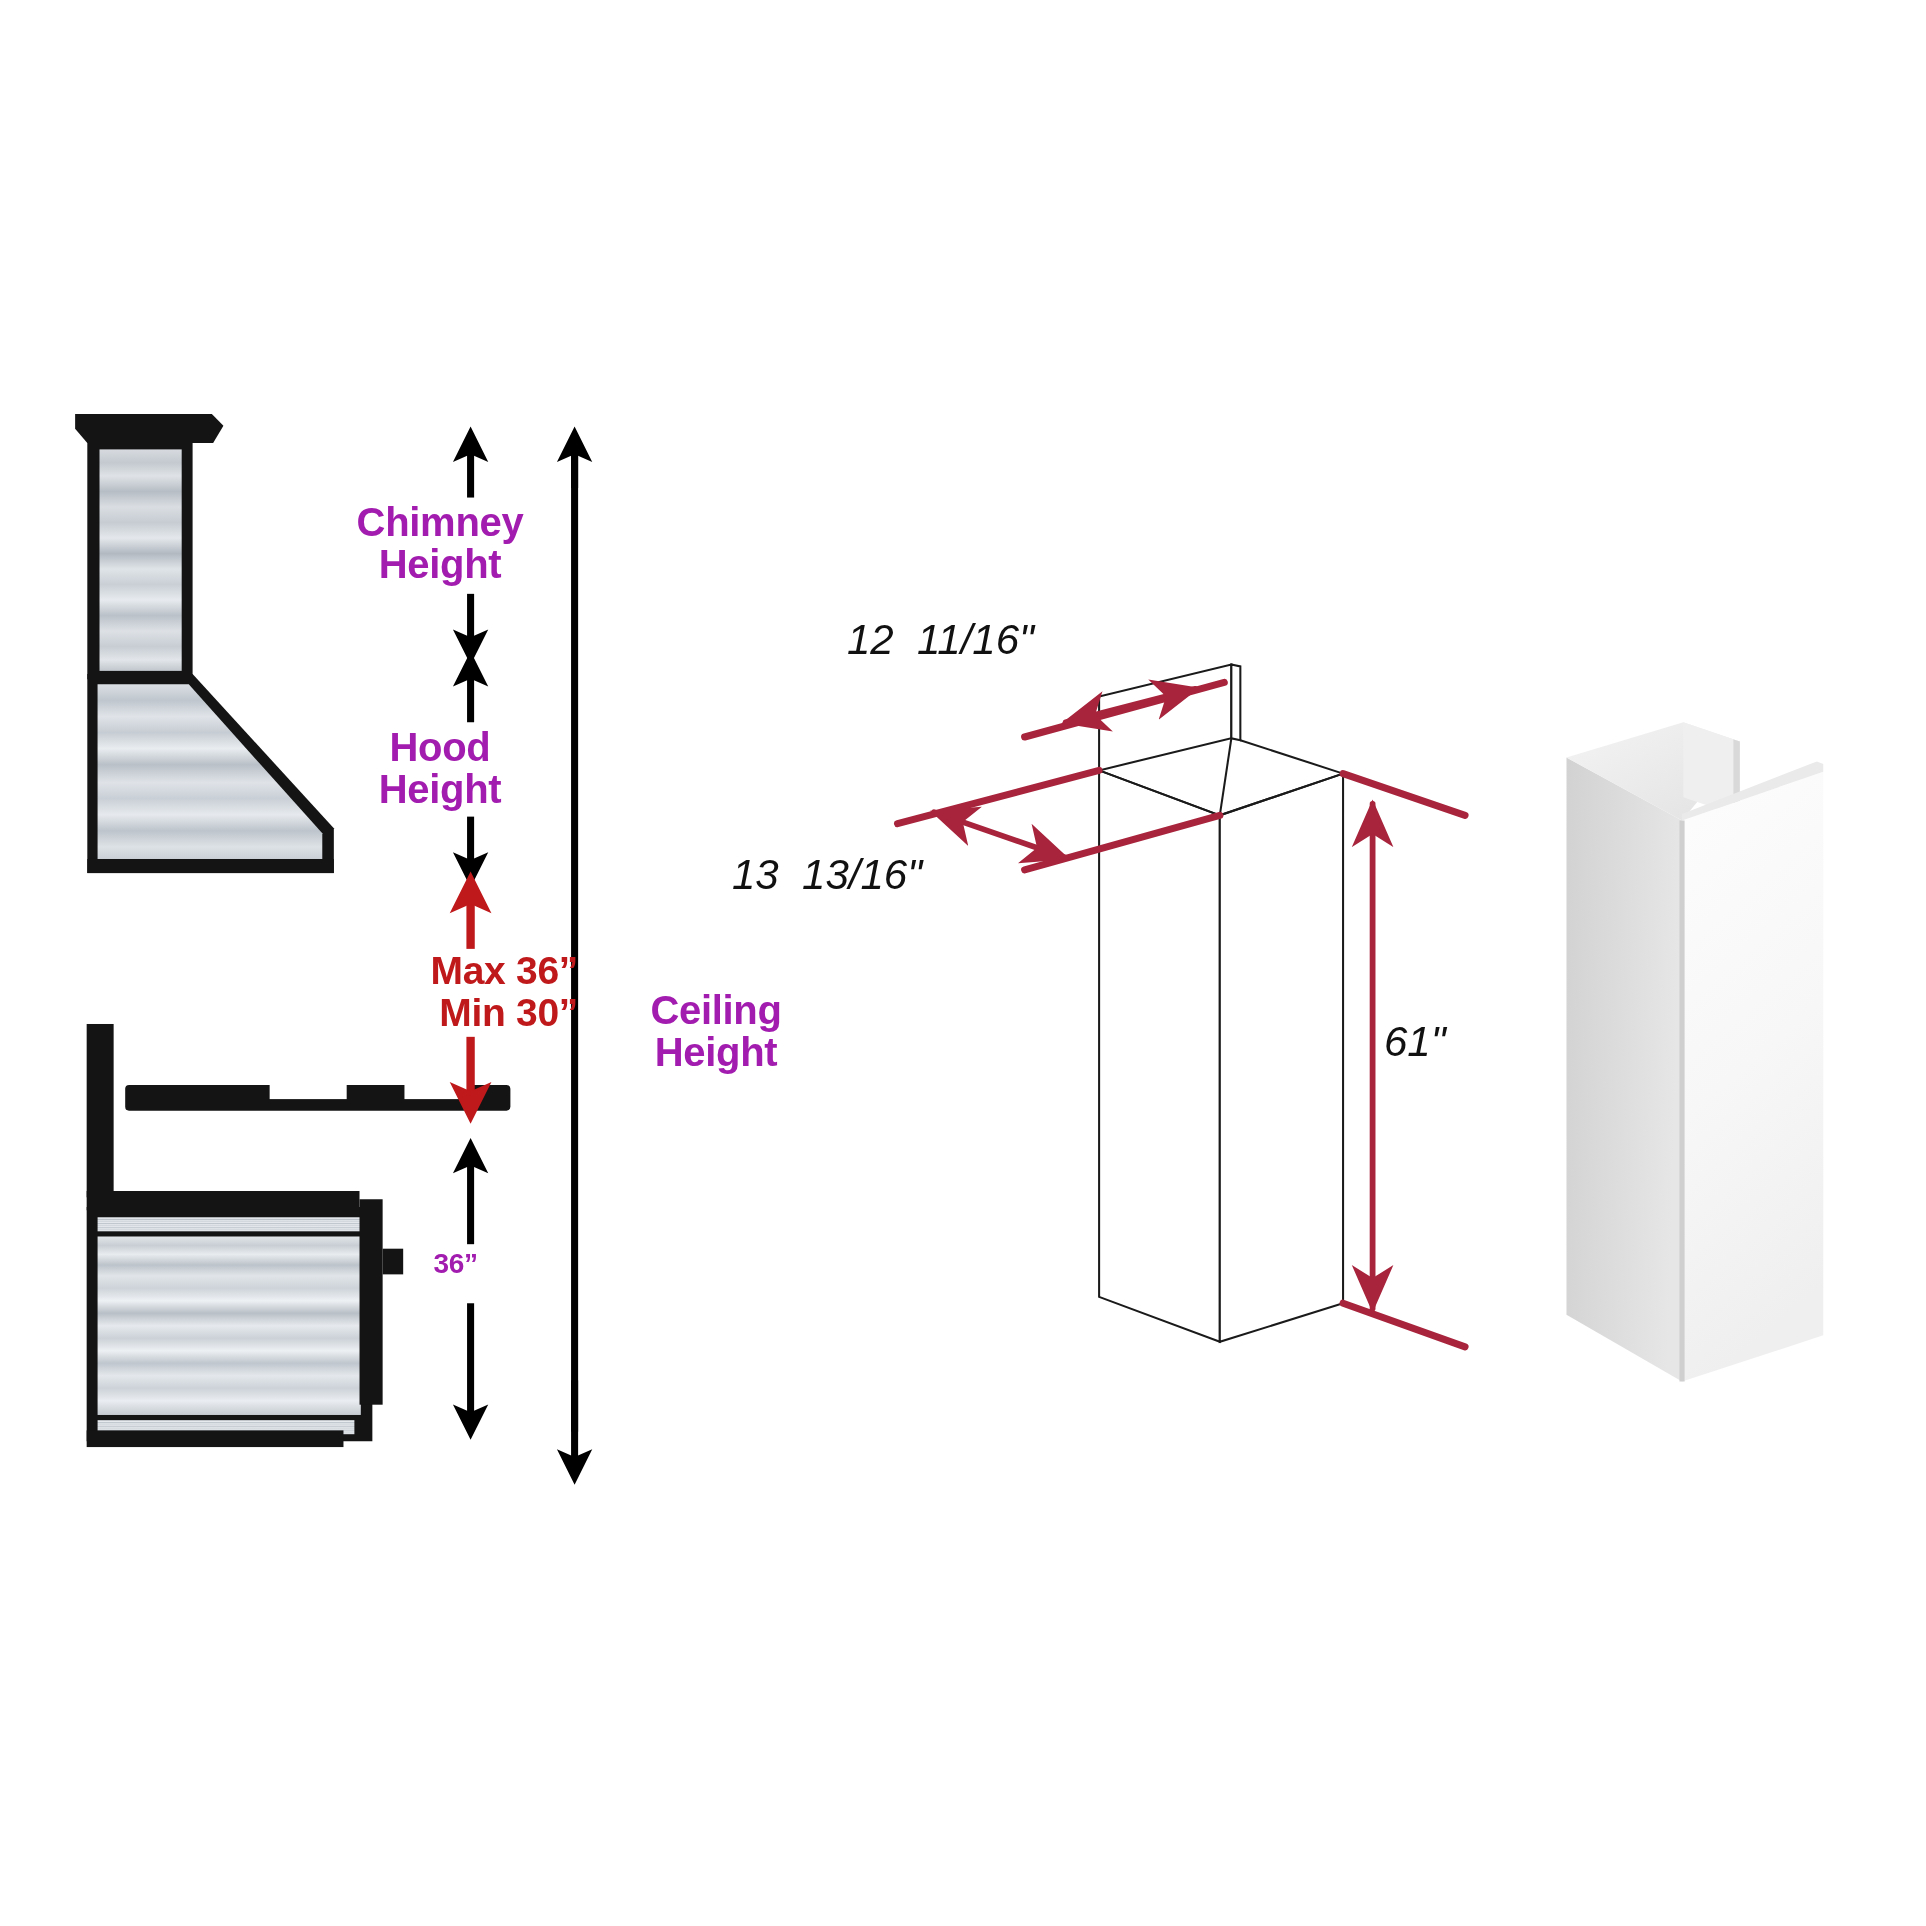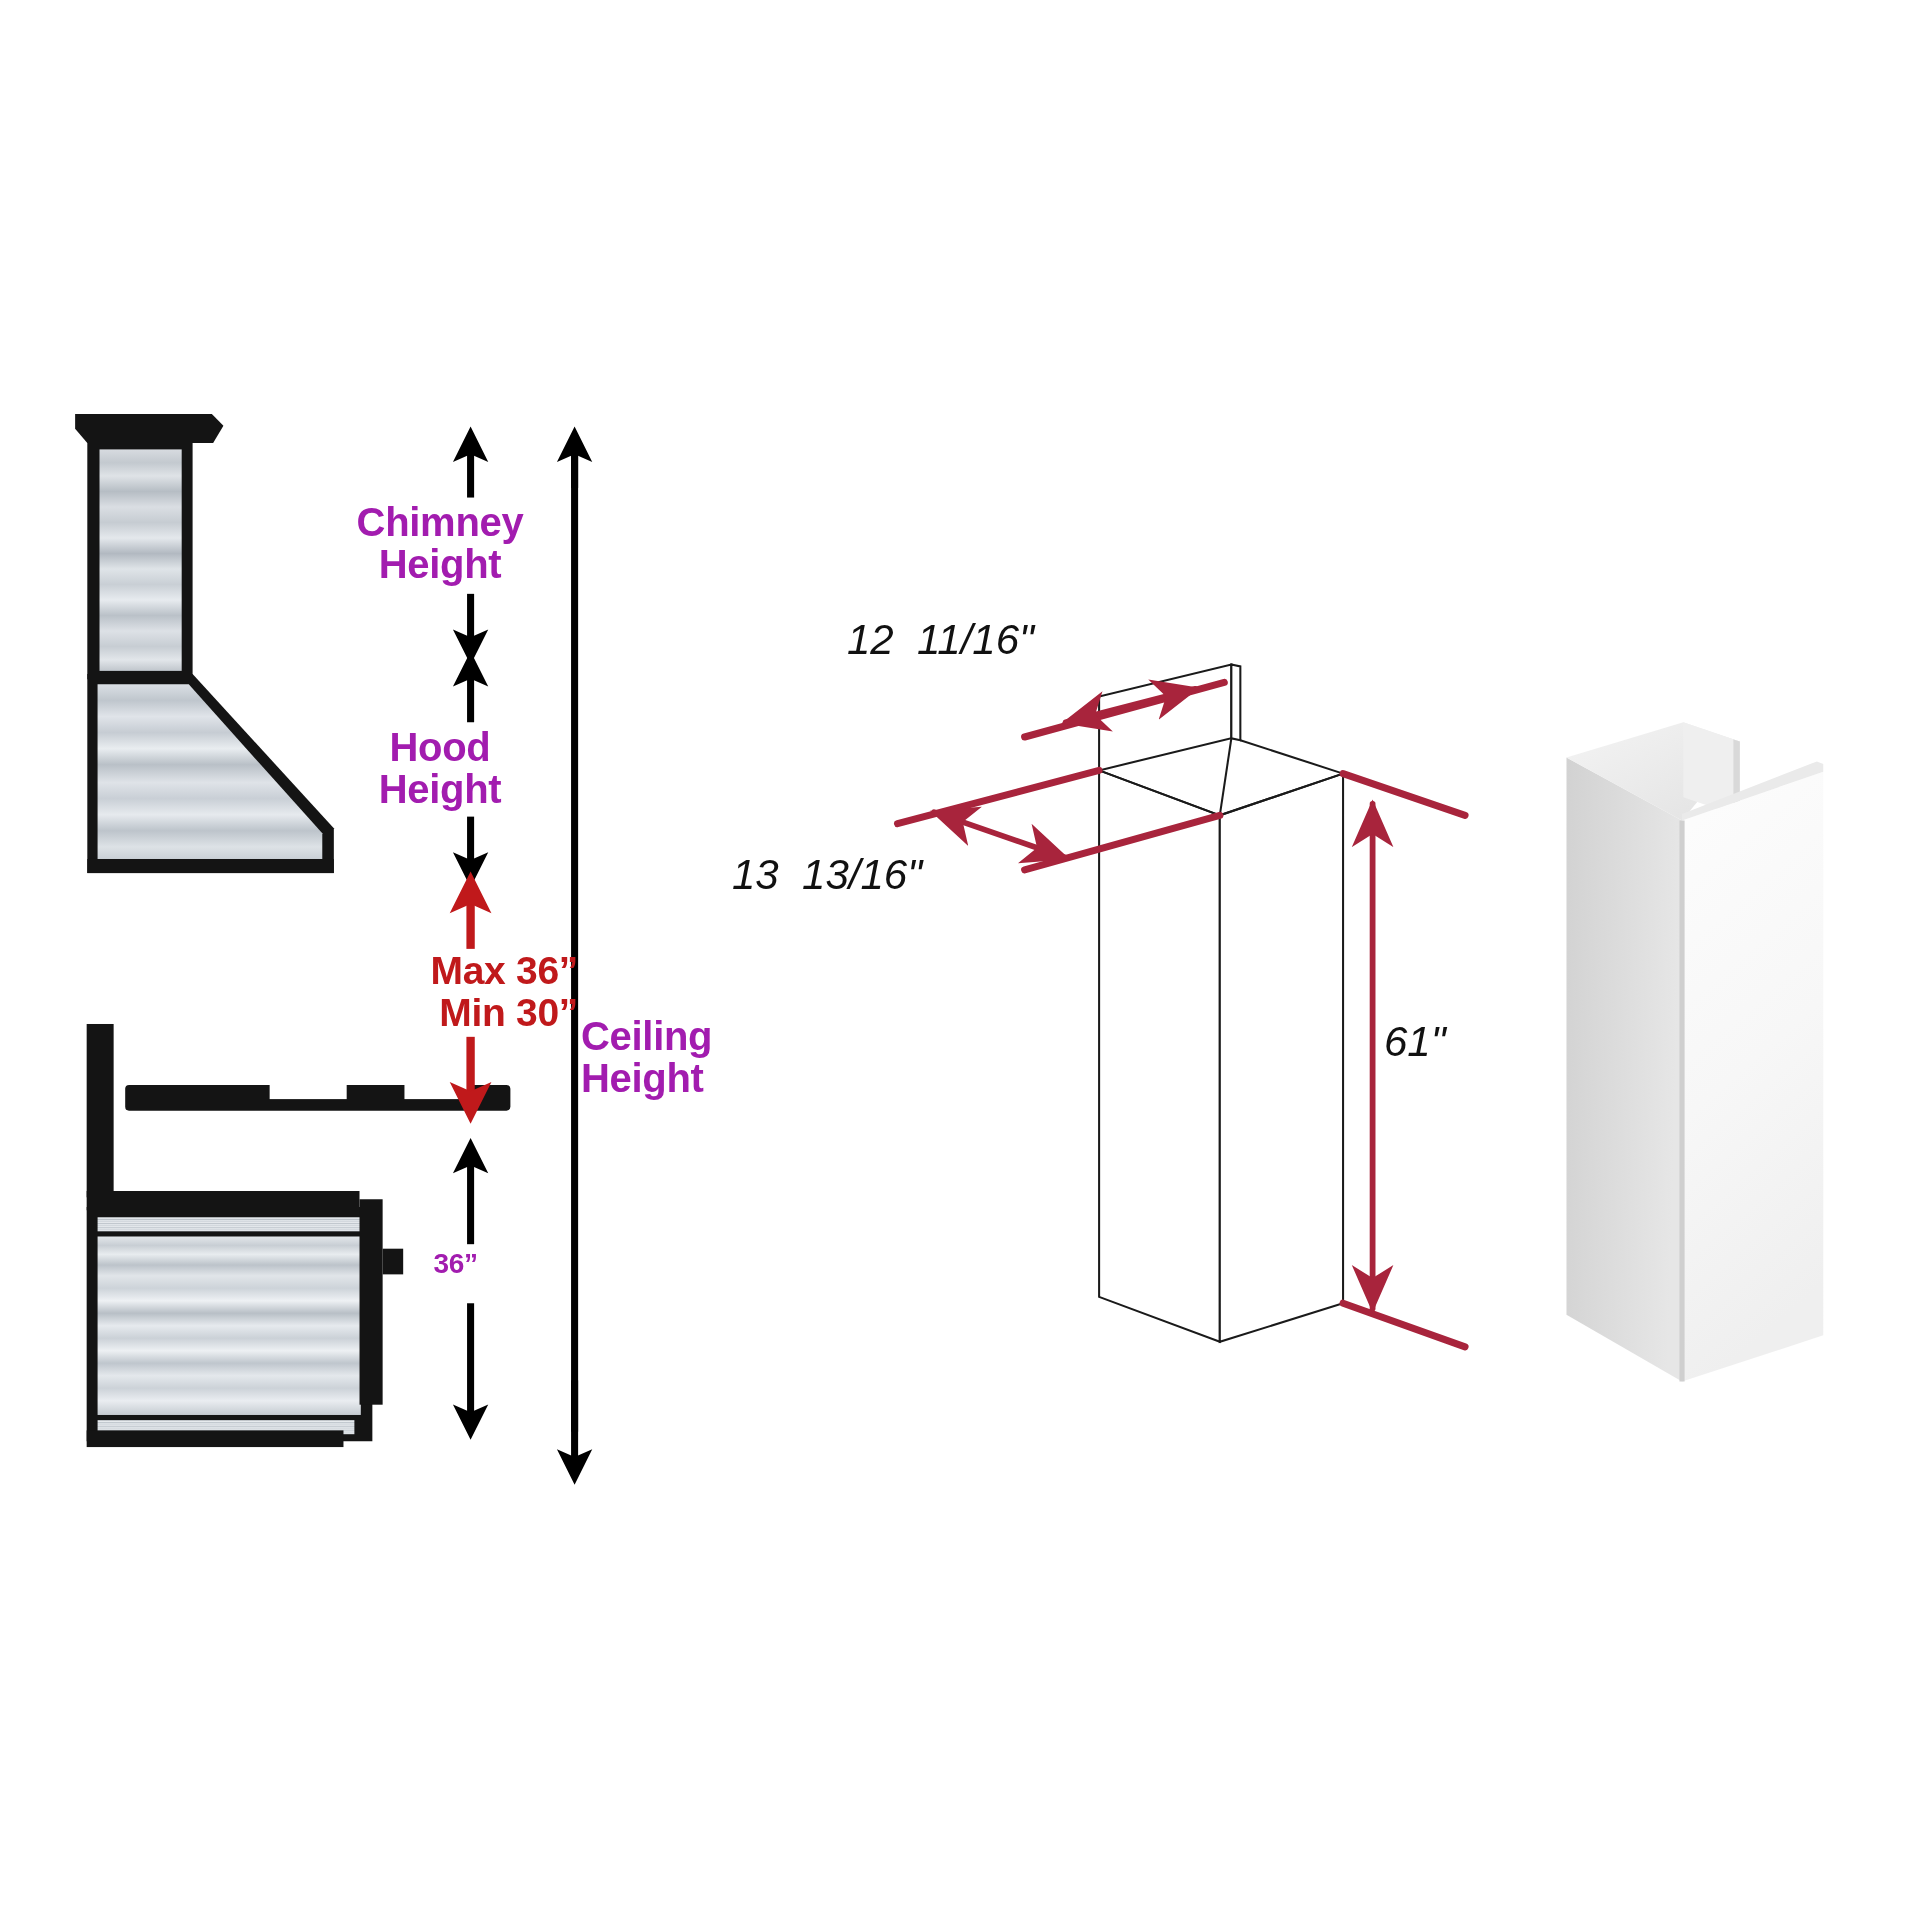--- a/index.html
+++ b/index.html
@@ -50,21 +50,21 @@
     font-family: "Liberation Sans", sans-serif;
     font-style: italic;
     font-weight: 400;
     white-space: pre;
     user-select: none;
   }
   .label-chimney { left: 331px; top: 501px;  width: 218px; font-size: 40px; }
   .label-hood    { left: 331px; top: 726px; width: 218px; font-size: 40px; }
   .label-maxmin  { left: 302px; top: 950px; width: 276px; font-size: 39px; }
   .label-36      { left: 385px; top: 1249px; width: 141px; font-size: 28px; }
-  .label-ceiling { left: 581px; top: 989px; width: 270px; font-size: 40px; text-align: left; margin-top: 26px; }
+  .label-ceiling { left: 581px; top: 989px; width: 270px; font-size: 40px; text-align: center; }
 
   .dim-1211 { left: 847px; top: 616px;  font-size: 42px; }
   .dim-1313 { left: 732px; top: 851px; font-size: 42px; }
   .dim-61   { left: 1384px; top: 1018px; font-size: 42px; }
 </style>
 </head>
 <body>
 
 <svg id="canvas" viewBox="0 0 3000 3000" xmlns="http://www.w3.org/2000/svg">
   <defs>

